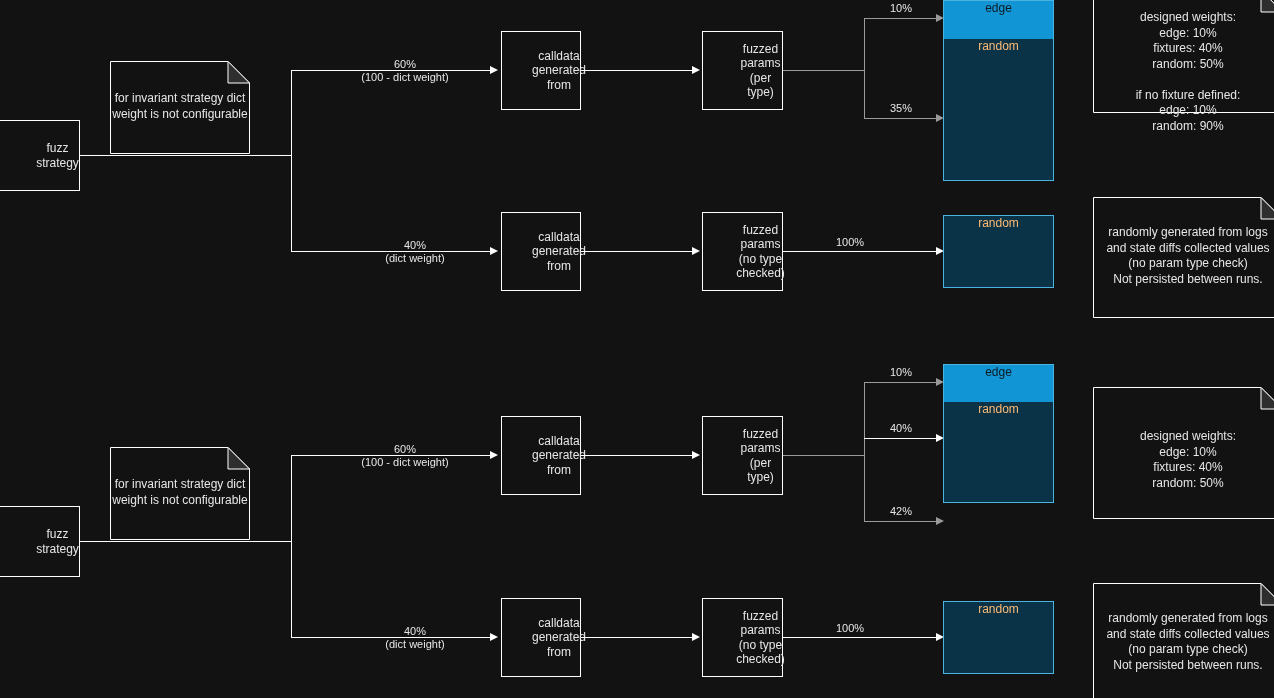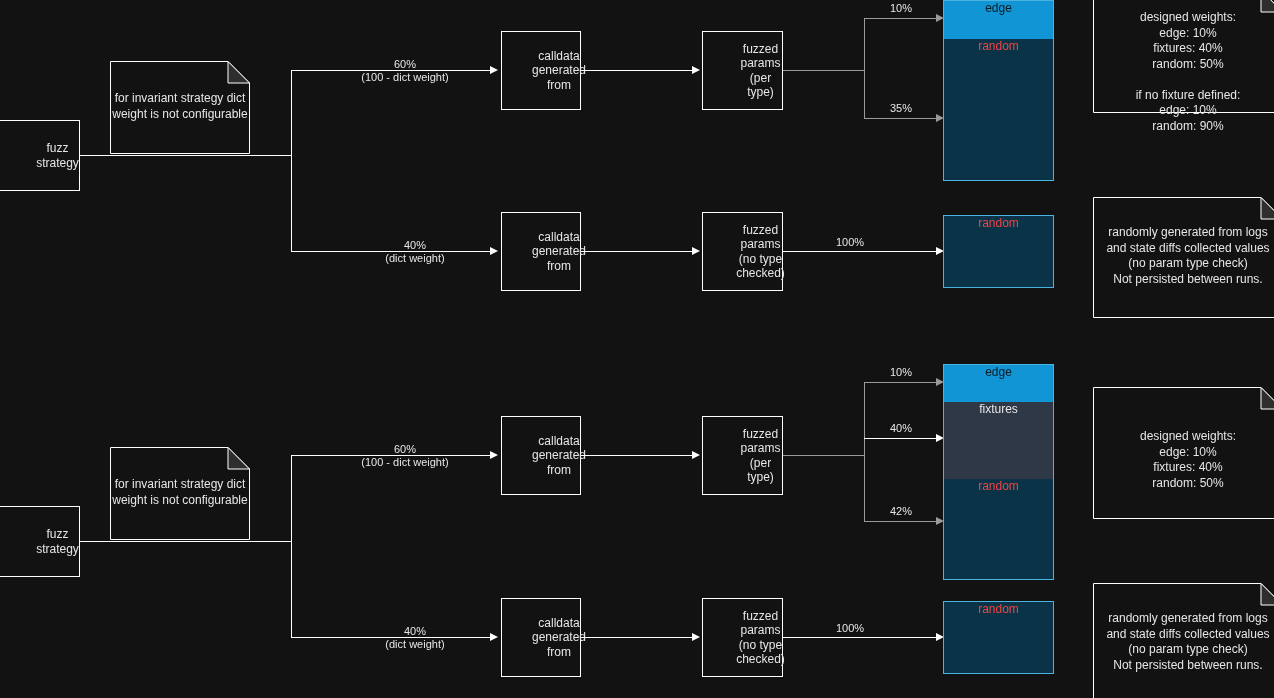--- a/index.html
+++ b/index.html
@@ -37,21 +37,21 @@
   .cbox{
     display:flex;
     align-items:flex-start;
     justify-content:center;
     text-align:center;
     font-size:12px;
     line-height:14.5px;
   }
   .c-edge{background:#1195d4;color:#0d1b22;border:1px solid #4ab3e0;}
   .c-fixtures{background:#2f3847;color:#e6e6e6;border-left:1px solid #4ab3e0;border-right:1px solid #4ab3e0;}
-  .c-random{background:#0b3347;color:#ef4444;border:1px solid #4ab3e0;}
+  .c-random{background:#0b3347;color:#fdba74;border:1px solid #4ab3e0;}
   .stack{border:0;}
   .stack .c-edge{border-bottom:0;}
   .stack .c-random{border-top:0;}
 
   
   .note{
     position:absolute;
     box-sizing:border-box;
   }
   .note svg{position:absolute;inset:0;width:100%;height:100%;overflow:visible;}
@@ -265,23 +265,20 @@
   <div class="abs elabel" style="left:866px;top:422px;width:70px;">40%</div>
 
   <div class="abs ln-d hline" style="left:864px;top:521px;width:72px;"></div>
   <div class="abs ah ah-d" style="left:936px;top:517px;"></div>
   <div class="abs elabel" style="left:866px;top:505px;width:70px;">42%</div>
 
   <div class="abs stack" style="left:943px;top:364px;width:111px;height:214px;">
     <div class="cbox c-edge" style="height:37px;">
       <span>edge</span>
     </div>
-    <div class="cbox c-fixtures" style="height:77px;">
-      <span>fixtures</span>
-    </div>
     <div class="cbox c-random" style="height:100px;">
       <span>random</span>
     </div>
   </div>
 
   <div class="abs ln hline" style="left:783px;top:637px;width:153px;"></div>
   <div class="abs ah" style="left:936px;top:633px;"></div>
   <div class="abs elabel" style="left:815px;top:622px;width:70px;">100%</div>
 
   <div class="abs cbox c-random" style="left:943px;top:601px;width:111px;height:73px;">

